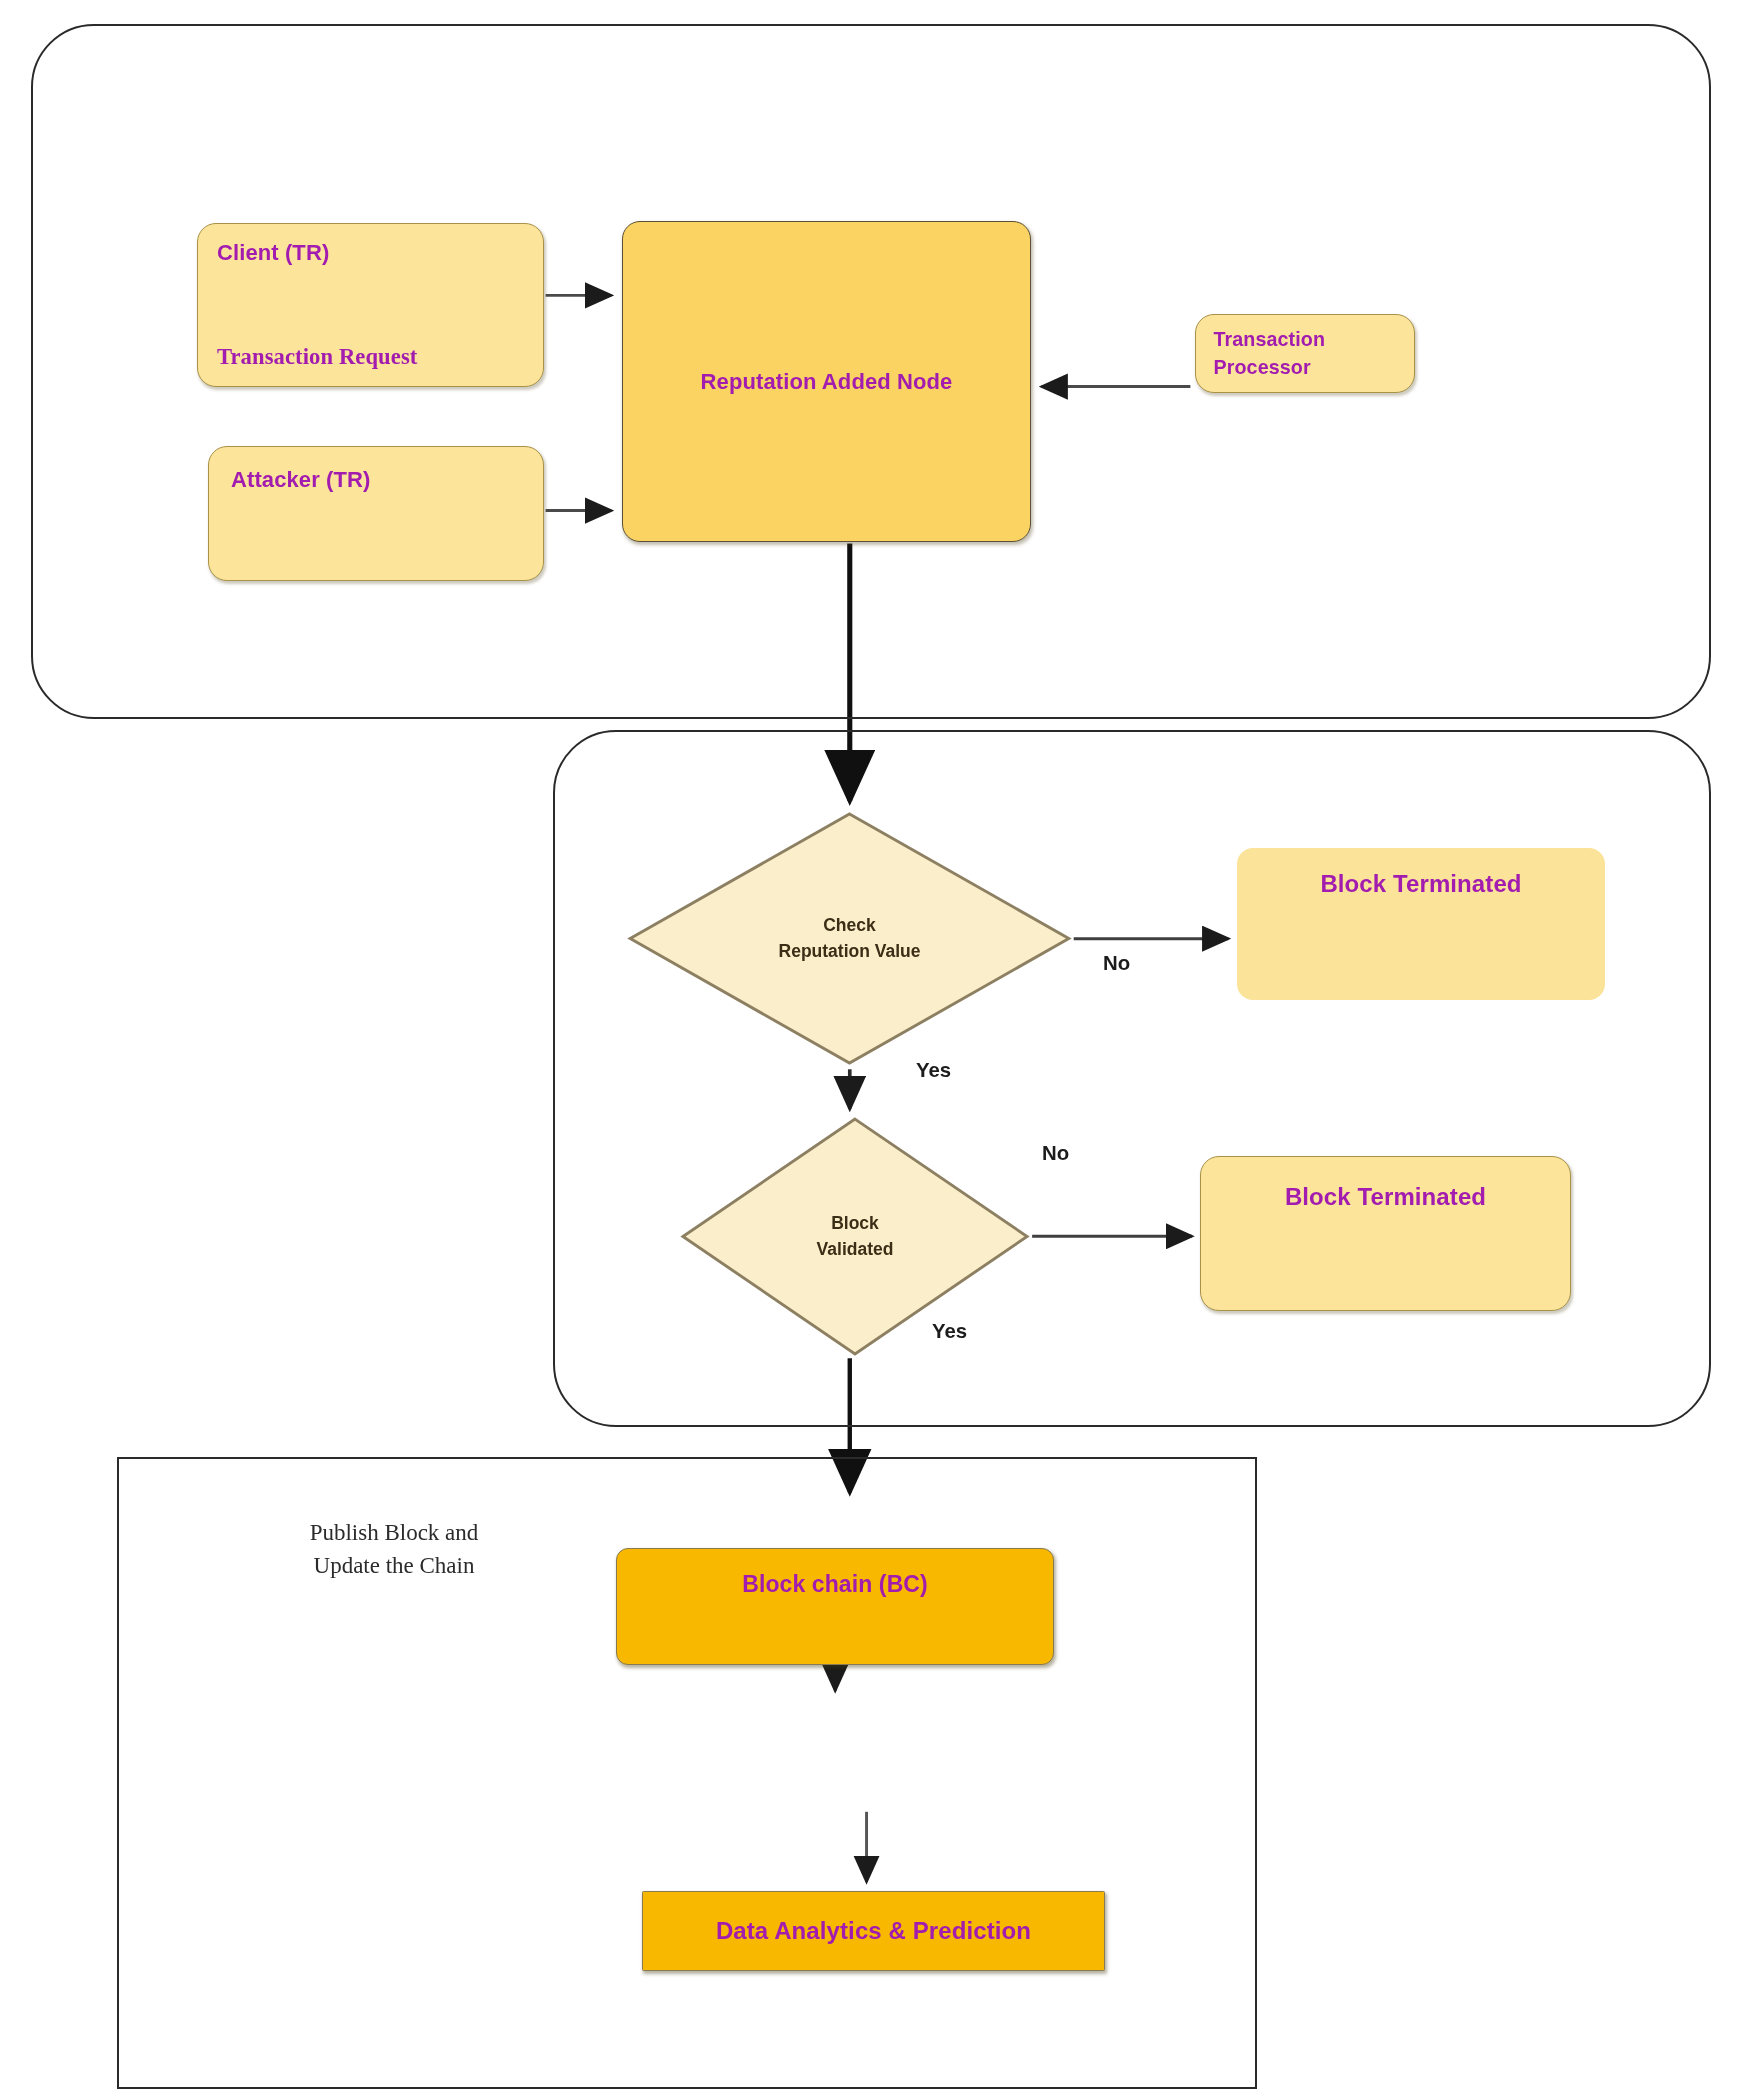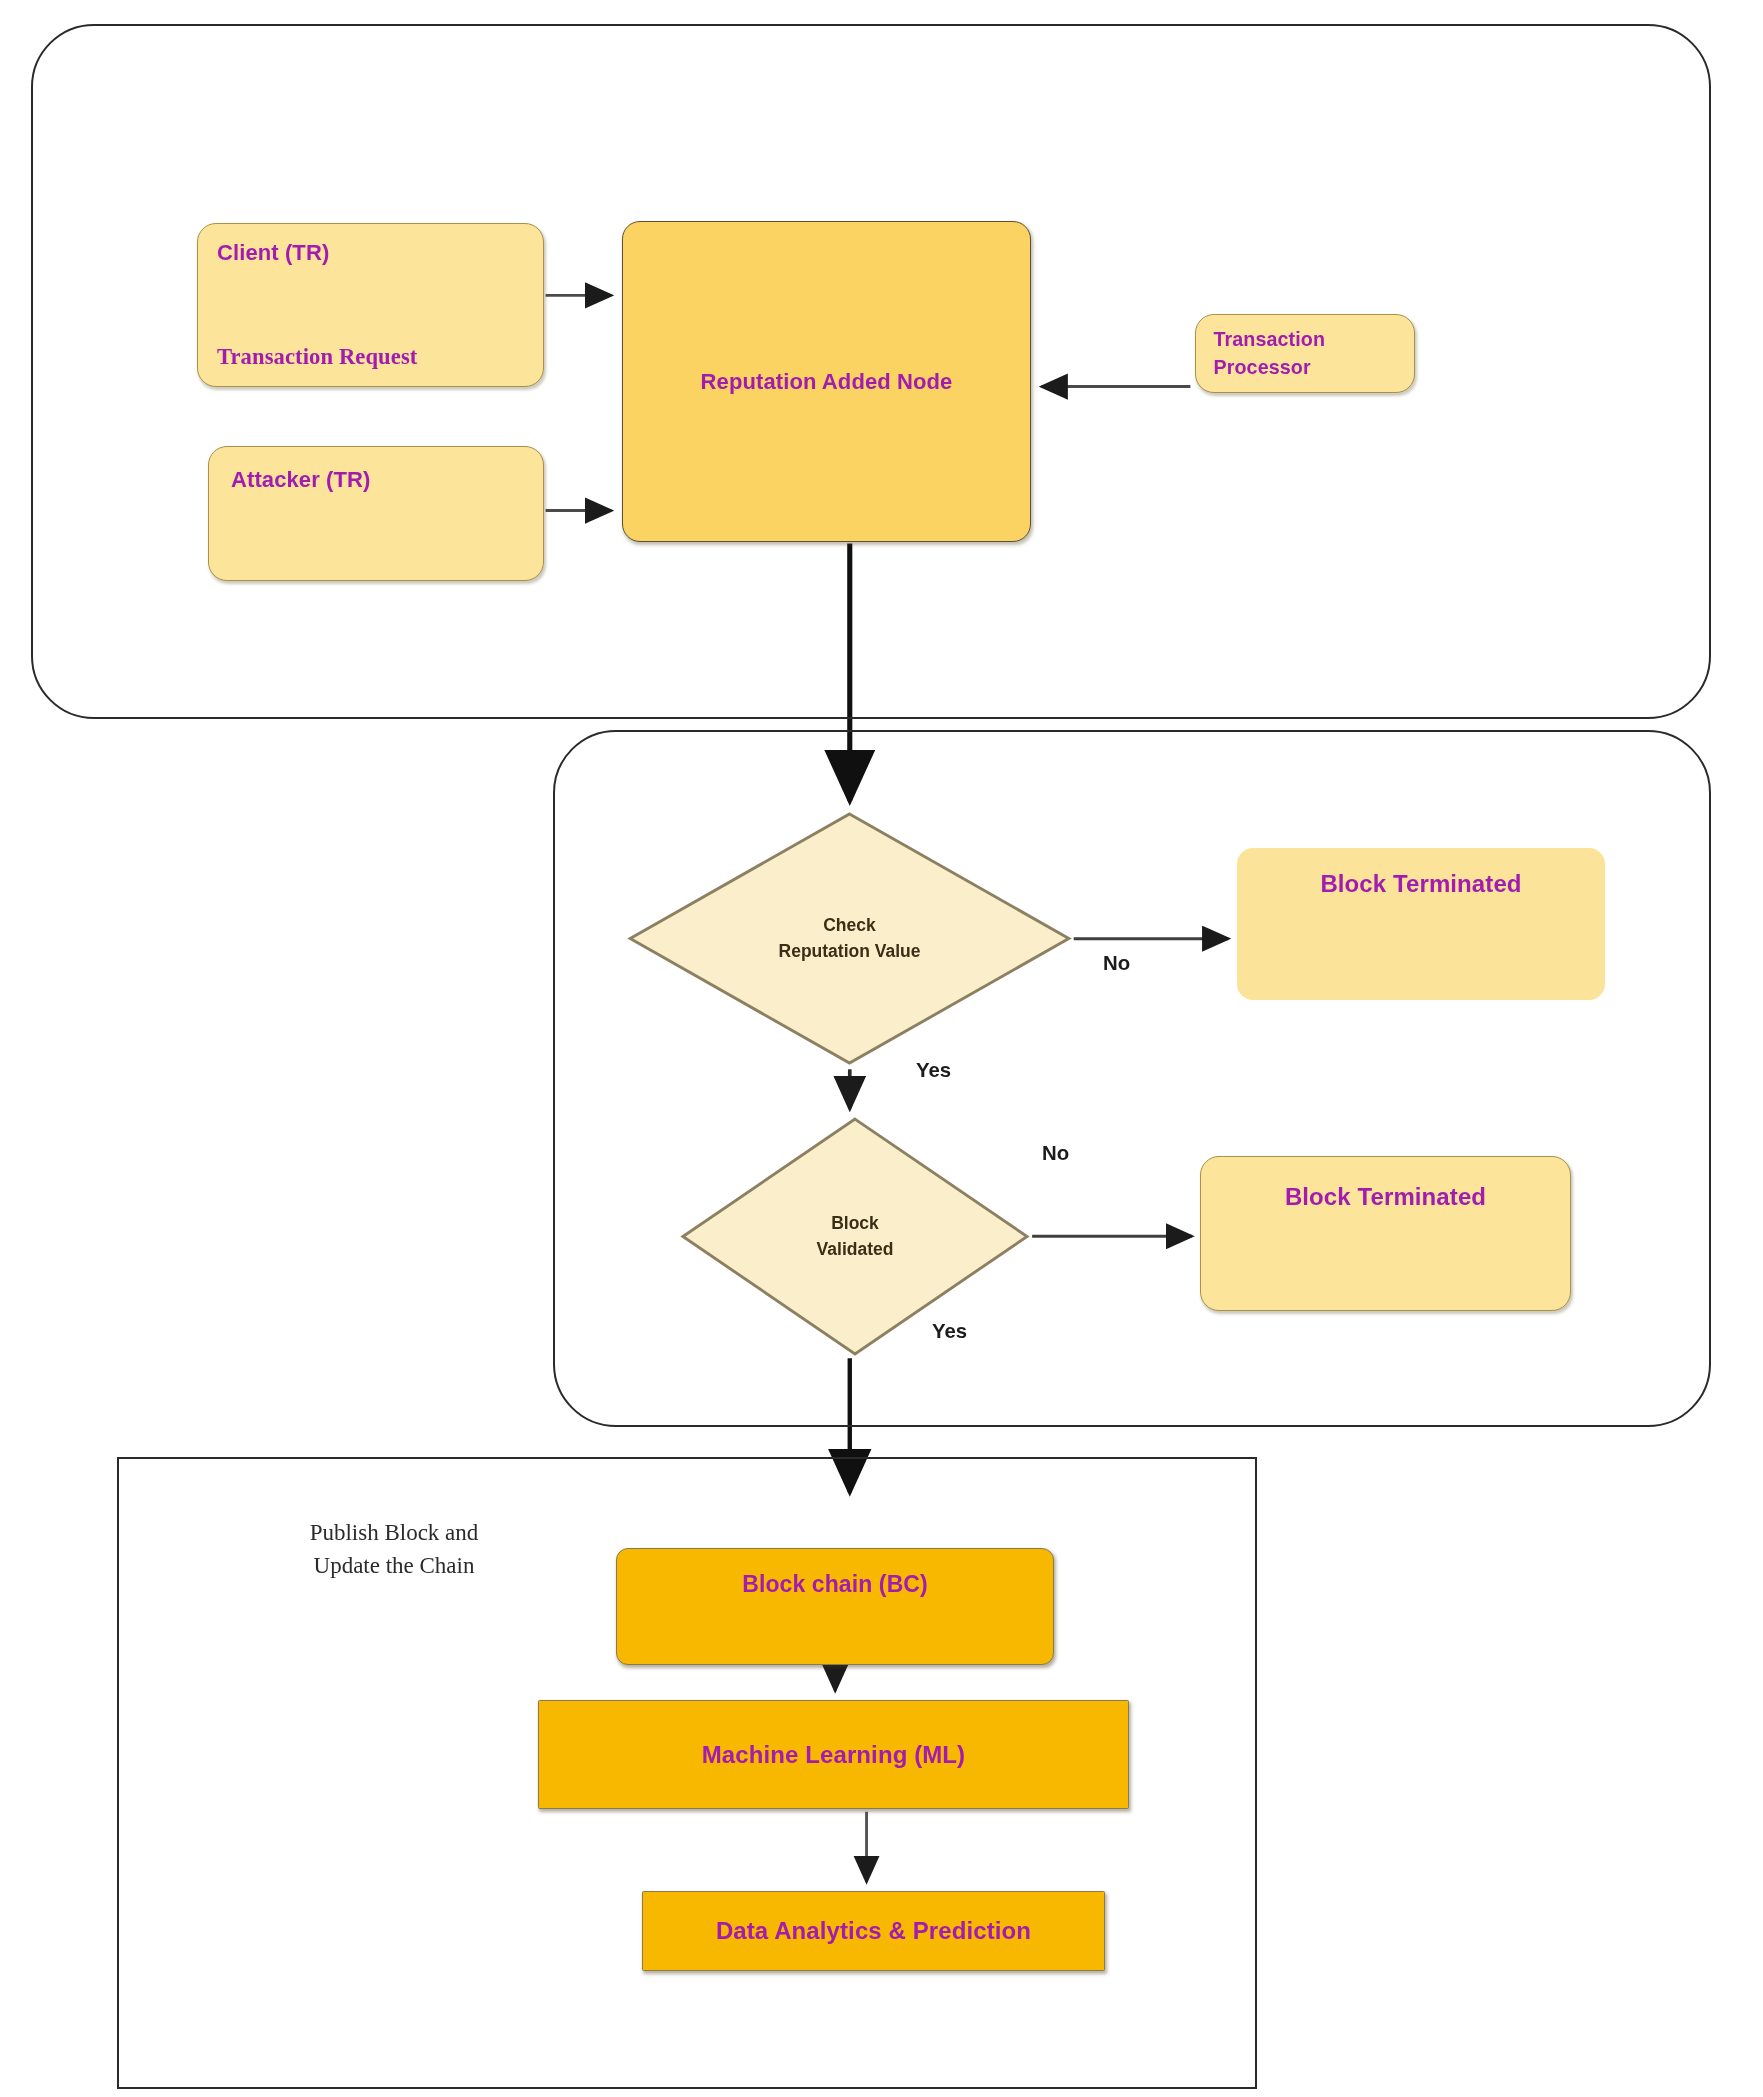--- a/index.html
+++ b/index.html
@@ -266,22 +266,19 @@
 
   <div class="anno" id="a-publish">
     <div>Publish Block and</div>
     <div>Update the Chain</div>
   </div>
 
   <div class="node orange orange-round" id="n-bc">
     <span class="node-label">Block chain (BC)</span>
   </div>
 
-  <div class="node orange orange-sq" id="n-ml">
-    <span class="node-label">Machine Learning (ML)</span>
-  </div>
 
   <div class="node orange orange-sq" id="n-dap">
     <span class="node-label">Data Analytics &amp; Prediction</span>
   </div>
 
 </div>
 
 
 </body></html>

